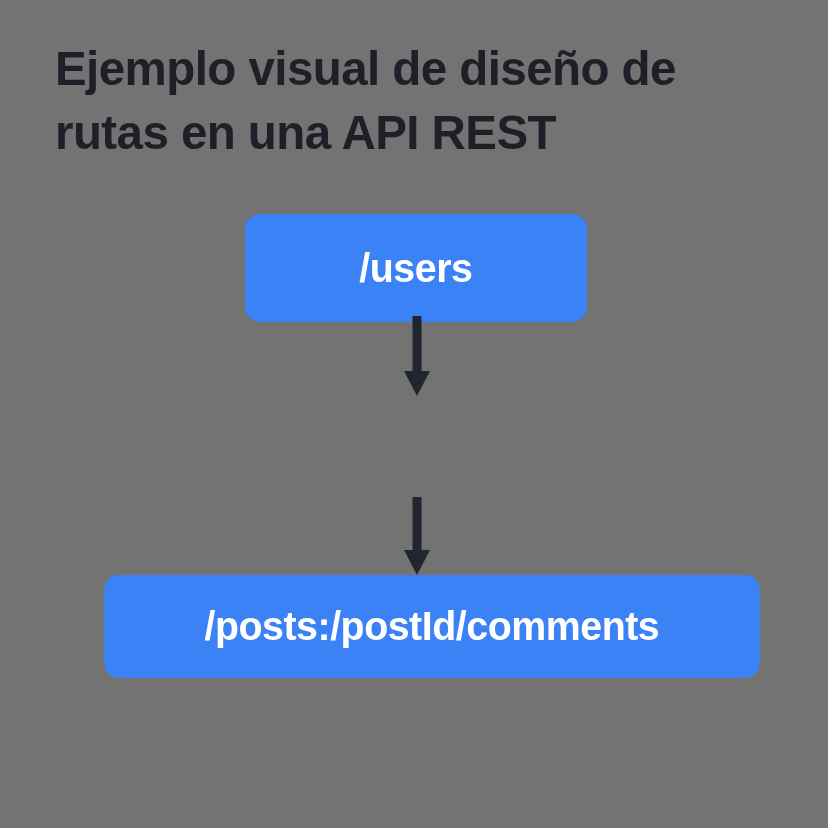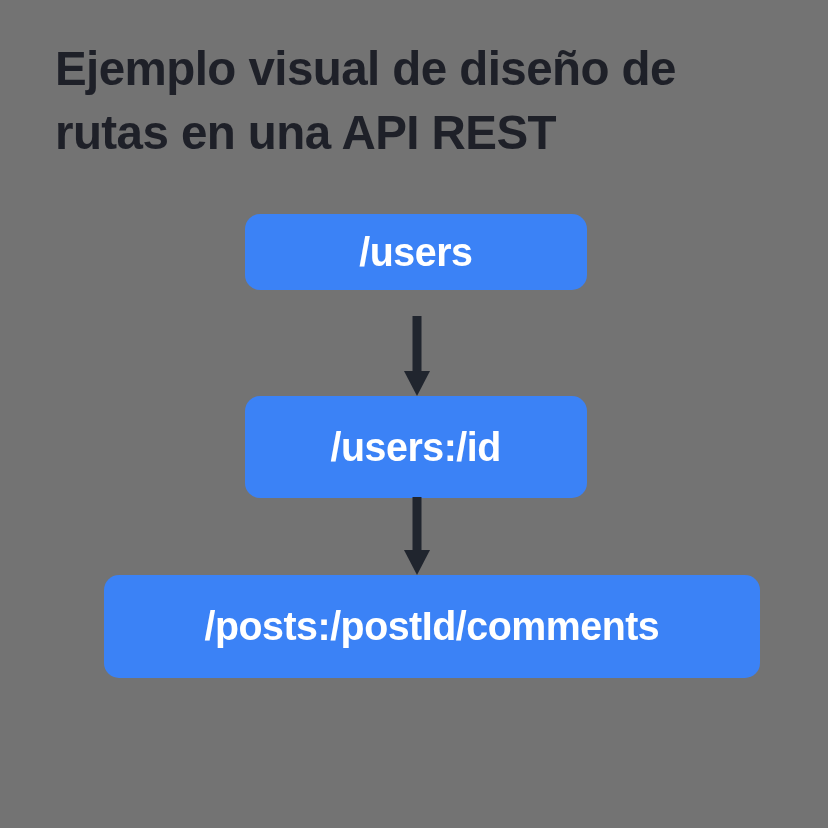--- a/index.html
+++ b/index.html
@@ -63,21 +63,21 @@
     font-weight: bold;
     letter-spacing: -0.5px;
     white-space: nowrap;
     transform: scaleX(0.96);
   }
 
   #node-users {
     left: 245px;
     top: 214px;
     width: 342px;
-    height: 76px;
+    height: 108px;
   }
   #node-users .node-label { font-size: 41px; }
 
   #node-users-id {
     left: 245px;
     top: 396px;
     width: 342px;
     height: 102px;
   }
   #node-users-id .node-label { font-size: 41px; }
@@ -116,23 +116,20 @@
       <span class="node-label">/users</span>
     </div>
 
     <div class="connector" id="connector-1">
       <svg width="30" height="82" viewBox="0 0 30 82">
         <line x1="15" y1="0" x2="15" y2="62" stroke="#20252e" stroke-width="9"></line>
         <polygon points="2,55 28,55 15,80" fill="#20252e"></polygon>
       </svg>
     </div>
 
-    <div class="node" id="node-users-id">
-      <span class="node-label">/users:/id</span>
-    </div>
 
     <div class="connector" id="connector-2">
       <svg width="30" height="80" viewBox="0 0 30 80">
         <line x1="15" y1="0" x2="15" y2="60" stroke="#20252e" stroke-width="9"></line>
         <polygon points="2,53 28,53 15,78" fill="#20252e"></polygon>
       </svg>
     </div>
 
     <div class="node" id="node-posts-comments">
       <span class="node-label">/posts:/postId/comments</span>

